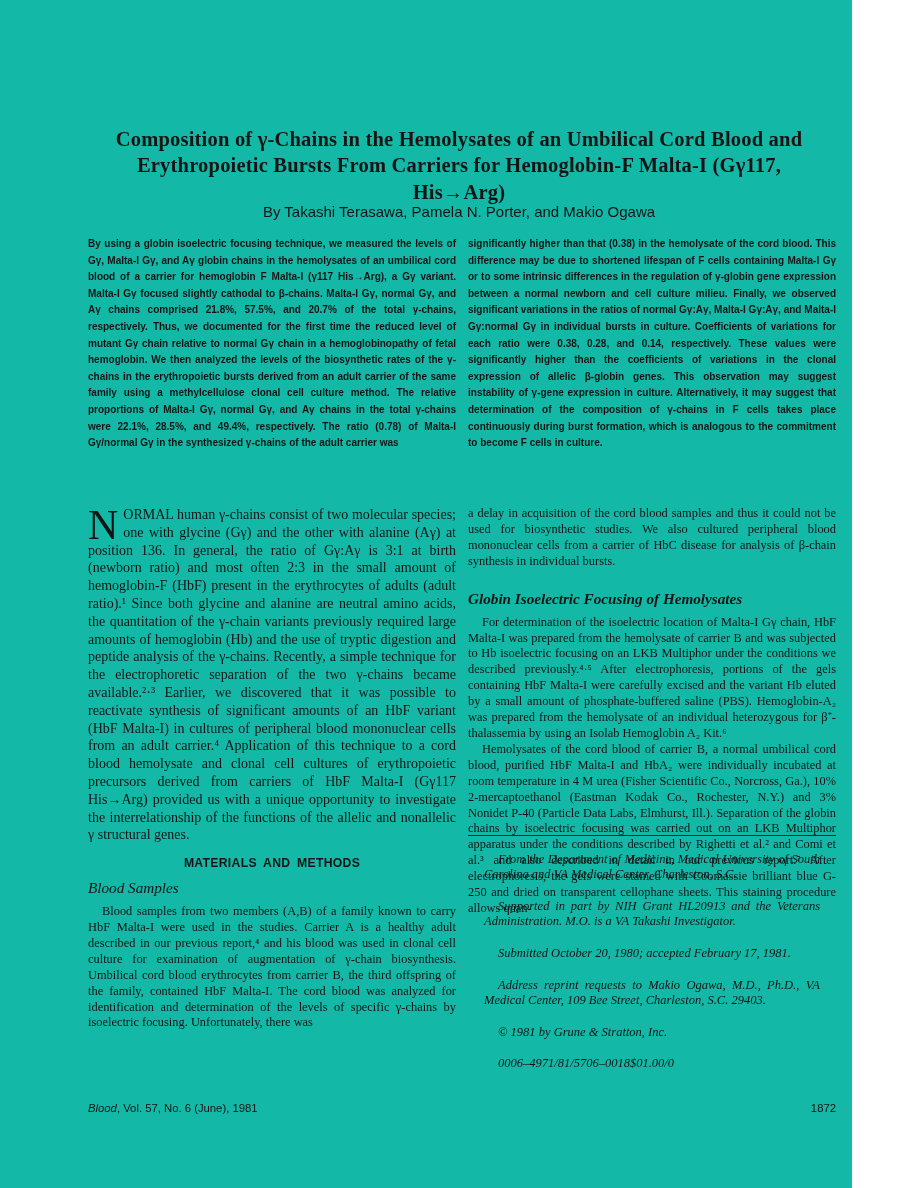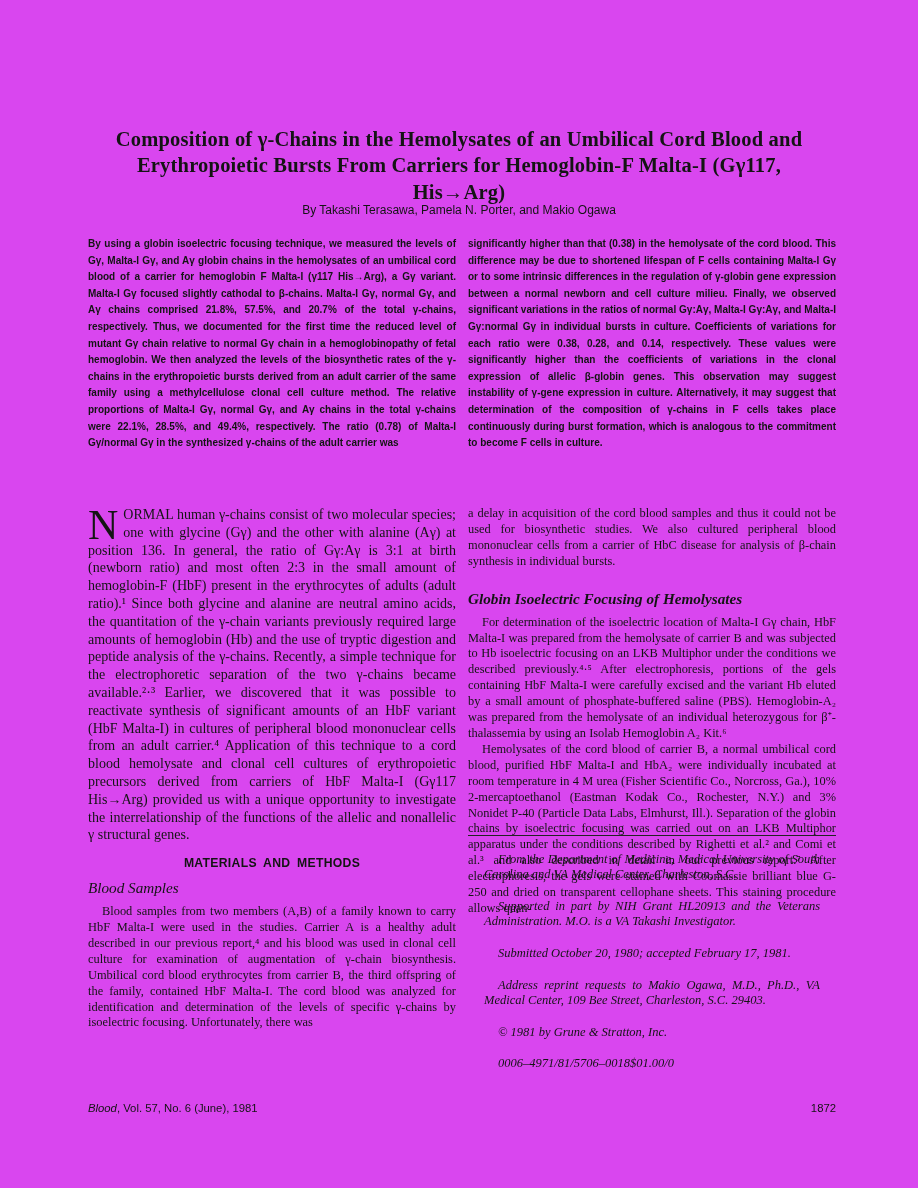--- a/index.html
+++ b/index.html
@@ -1,27 +1,27 @@
 <!DOCTYPE html>
 <html><head>
 <meta charset="utf-8">
 <style>
   html,body { margin:0; padding:0; background:#ffffff; }
   .page {
-    position:relative; width:918px; height:1188px; background:#d946ef;
+    position:relative; width:852px; height:1188px; background:#14b8a6;
     font-family:"Liberation Serif", serif; color:#141414; overflow:hidden;
   }
   .paper-title {
     position:absolute; top:112px; left:89px; width:740px;
     text-align:center; font-weight:bold; font-size:20.5px; line-height:26.5px;
     letter-spacing:0.2px;
   }
   .byline {
     position:absolute; top:203px; left:89px; width:740px; text-align:center;
-    font-family:"Liberation Sans", sans-serif; font-size:12px;
+    font-family:"Liberation Sans", sans-serif; font-size:15px;
   }
   .abstract {
     position:absolute; top:236px; left:88px; width:748px;
     display:flex; gap:12px;
     font-family:"Liberation Sans", sans-serif; font-weight:bold;
     font-size:10px; line-height:16.6px; text-align:justify;
   }
   .abstract .a-col { width:368px; }
   .bodycols {
     position:absolute; top:506px; left:88px; width:748px;

